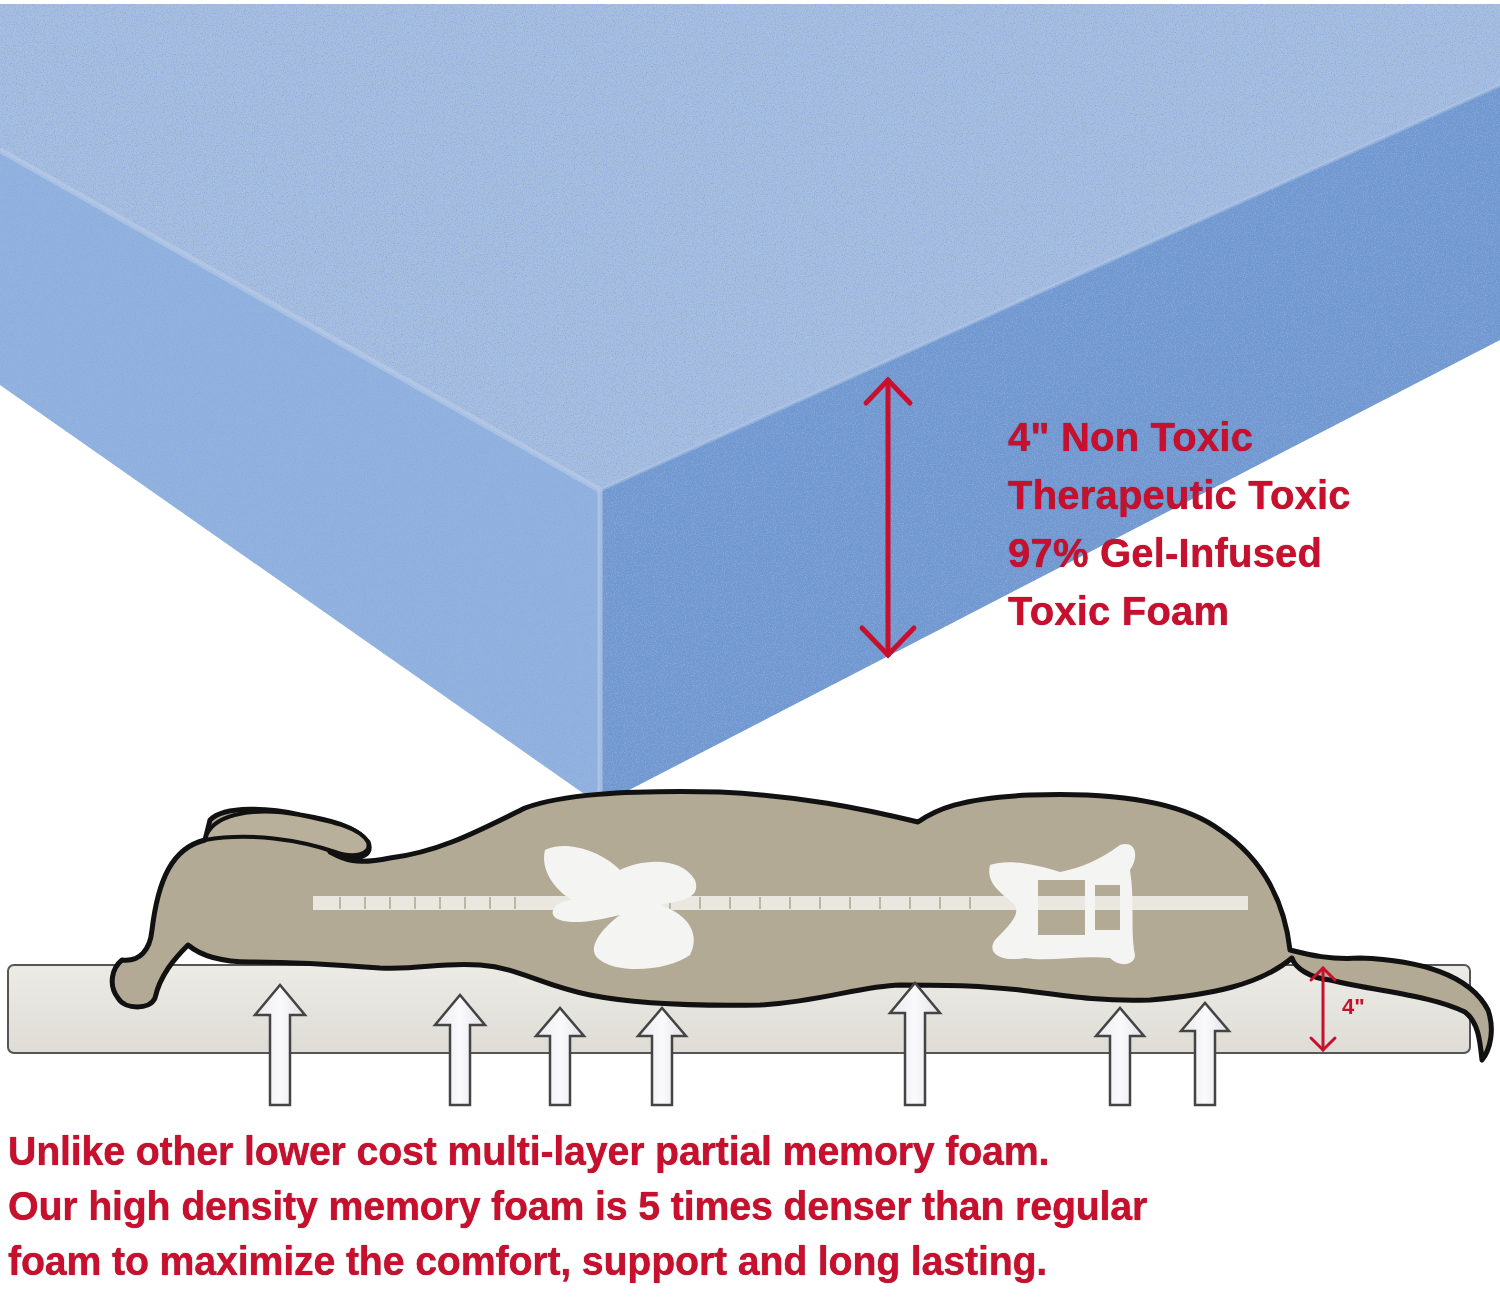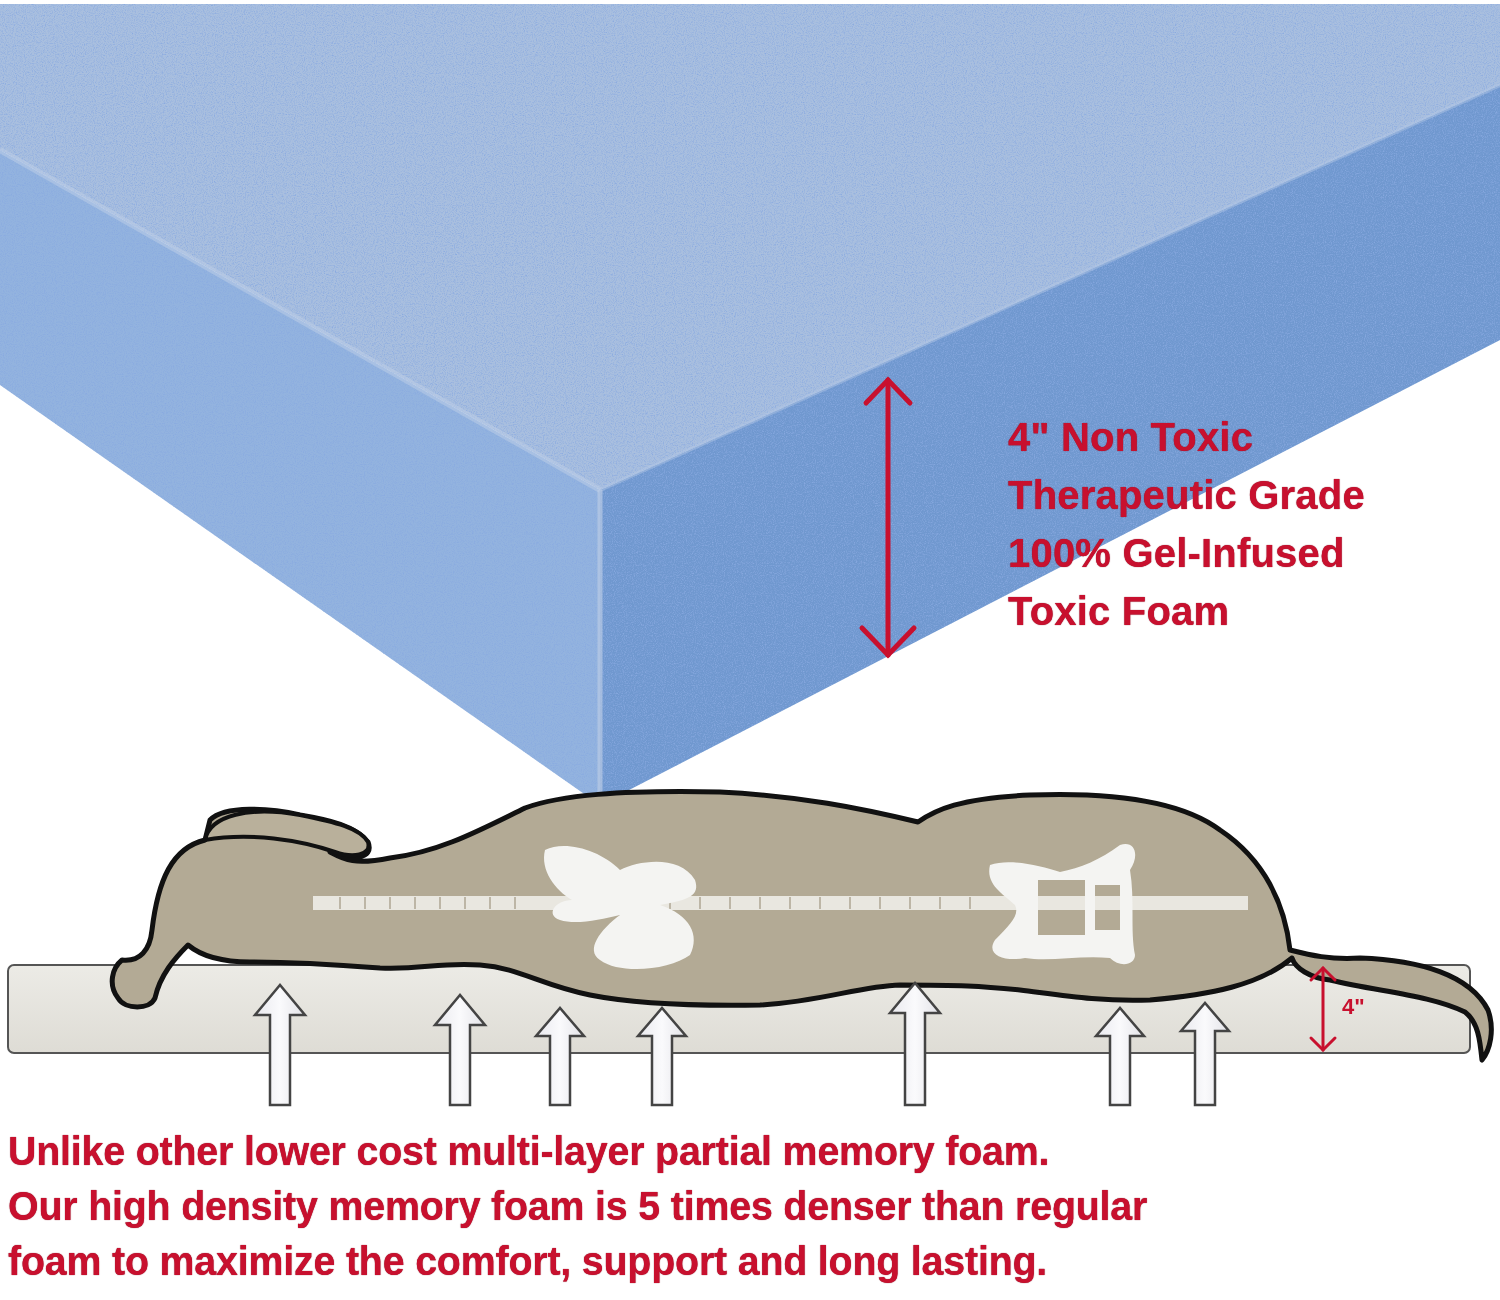--- a/index.html
+++ b/index.html
@@ -145,22 +145,22 @@
 
   <g stroke="#c8102e" stroke-width="3" fill="none" stroke-linecap="round">
     <line x1="1323" y1="968" x2="1323" y2="1050"></line>
     <polyline points="1311,980 1323,968 1335,980"></polyline>
     <polyline points="1311,1038 1323,1050 1335,1038"></polyline>
   </g>
 </svg>
 
 <div class="callout">
   <div>4" Non Toxic</div>
-  <div>Therapeutic Grade</div>
-  <div>100% Gel-Infused</div>
+  <div>Therapeutic Toxic</div>
+  <div>97% Gel-Infused</div>
   <div>Toxic Foam</div>
 </div>
 
 <div class="base-label">4"</div>
 
 <div class="bottom-text">
   <div>Unlike other lower cost multi-layer partial memory foam.</div>
   <div>Our high density memory foam is 5 times denser than regular</div>
   <div>foam to maximize the comfort, support and long lasting.</div>
 </div>

